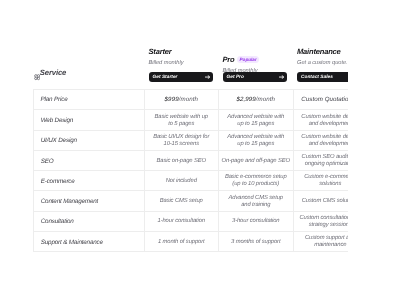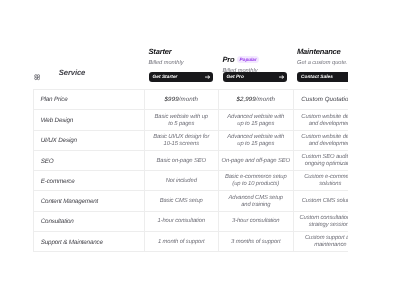--- a/index.html
+++ b/index.html
@@ -8,21 +8,21 @@
 
   .plan{position:absolute;top:48px;width:74px;}
   .plan .nameline{display:flex;align-items:center;gap:2.6px;height:7px;}
   .plan .name{font-size:7.6px;font-weight:700;color:#18181b;letter-spacing:-0.22px;line-height:7px;}
   .badge{background:#f3e8ff;color:#9333ea;font-size:4.6px;font-weight:600;border-radius:6px;padding:2.1px 2.4px;line-height:3.2px;letter-spacing:0.02px;}
   .plan .sub{font-size:5.7px;color:#71717a;margin-top:5.6px;line-height:5px;letter-spacing:-0.03px;}
   .btn{position:absolute;top:72px;width:64px;height:9.5px;background:#18181b;border-radius:3px;display:flex;align-items:center;justify-content:space-between;padding:0 2.8px 0 4px;box-sizing:border-box;}
   .btn .t{font-size:4.75px;color:#fff;font-weight:700;line-height:9.5px;letter-spacing:0.04px;position:relative;top:0.8px;}
   .arrow{width:5.1px;height:4.1px;display:block;position:relative;top:0.6px;}
 
-  .svc{position:absolute;left:33.5px;top:68.5px;display:flex;align-items:flex-end;gap:19px;}
+  .svc{position:absolute;left:33.5px;top:68.5px;display:flex;align-items:flex-end;gap:0;}
   .svc .lbl{font-size:7.7px;font-weight:600;color:#3f3f46;line-height:7px;letter-spacing:-0.13px;}
 
   table{position:absolute;left:32.5px;top:89px;width:334.5px;border-collapse:collapse;table-layout:fixed;}
   td{position:relative;top:0.7px;border:0.5px solid #ededed;font-size:5.85px;color:#6c6c75;text-align:center;padding:0 2px;white-space:nowrap;letter-spacing:-0.12px;height:20.25px;line-height:6.9px;box-sizing:border-box;overflow:hidden;}
   td.oneline{line-height:9px;}
   td.c0{text-align:left;padding-left:7.2px;font-size:6.3px;color:#3f3f46;letter-spacing:-0.17px;}
   col.w0{width:111px;}
   col.w1{width:74.5px;}
   .price{font-size:6.2px;color:#1f1f23;font-weight:400;letter-spacing:0.08px;}
   .per{font-size:6.2px;color:#5b5b63;font-weight:400;letter-spacing:0.05px;}

